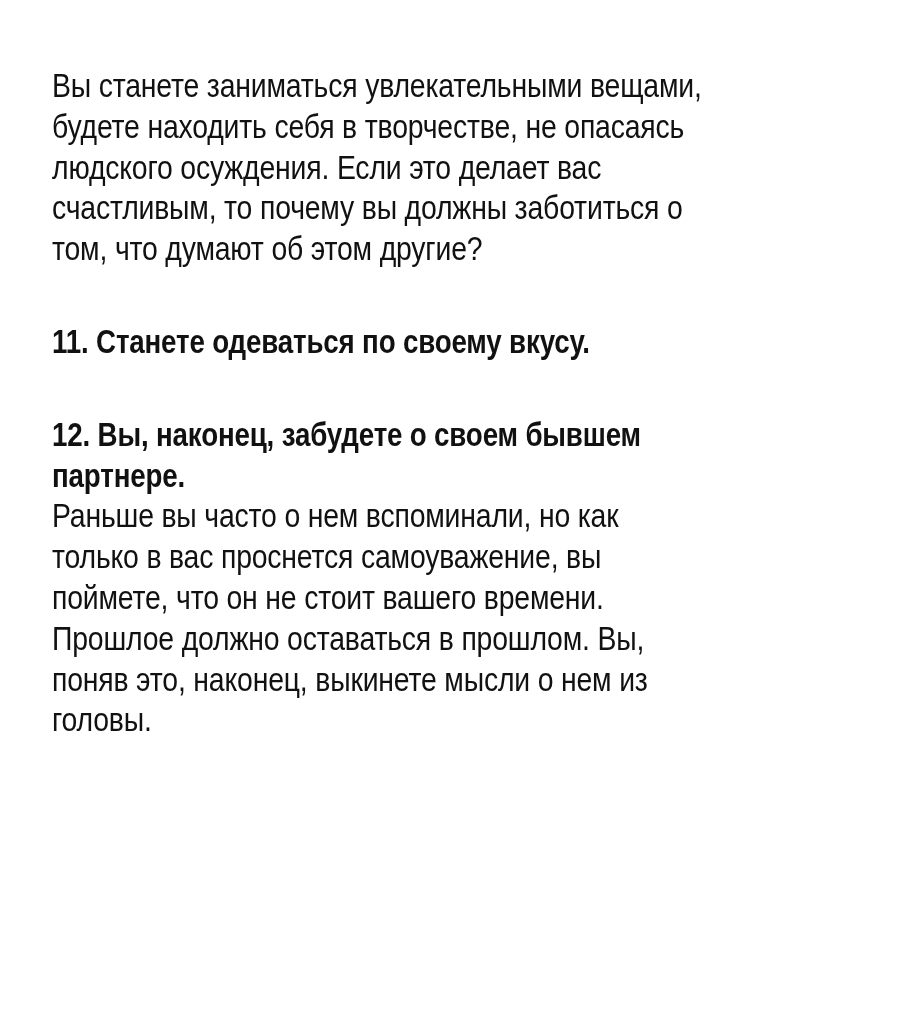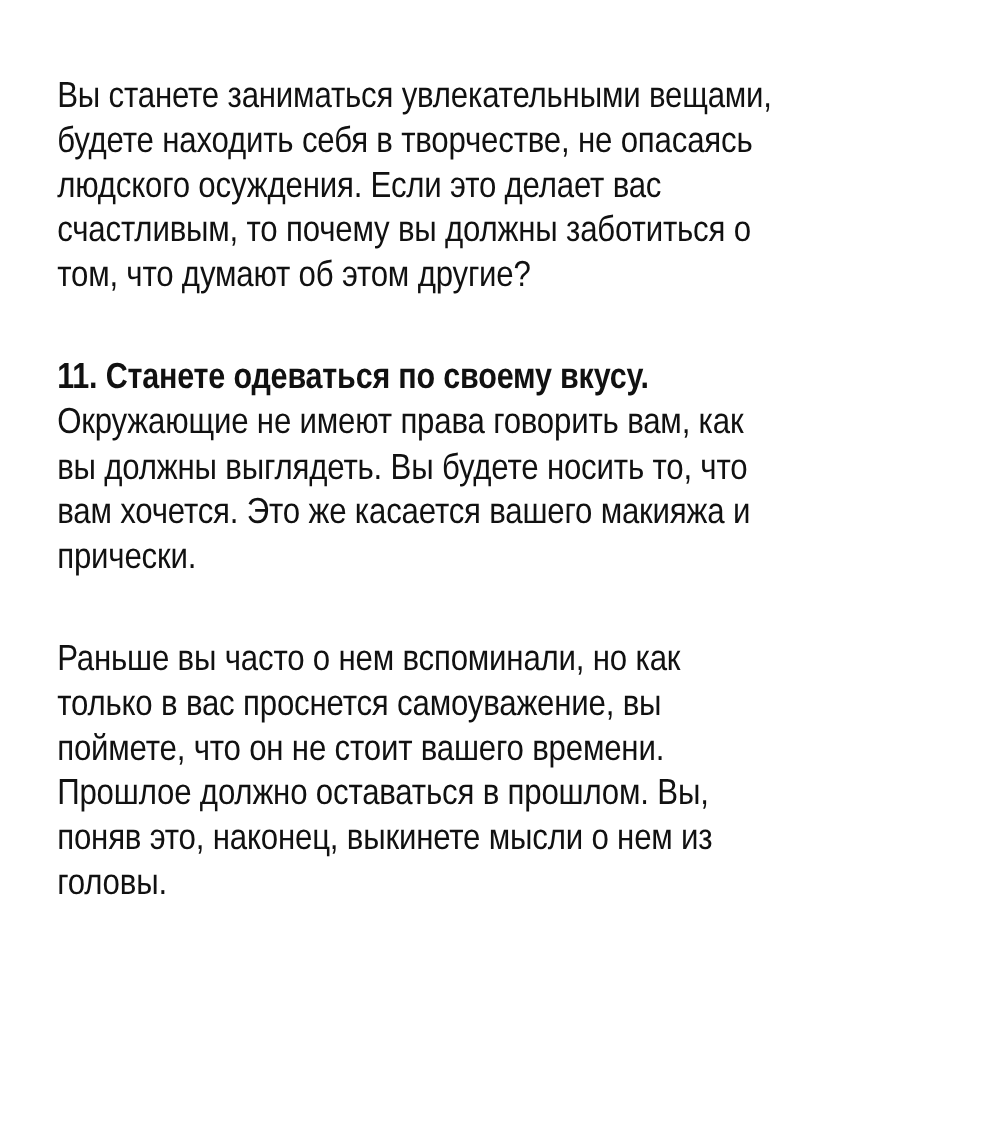--- a/index.html
+++ b/index.html
@@ -55,29 +55,27 @@
       <span class="line">людского осуждения. Если это делает вас</span>
       <span class="line">счастливым, то почему вы должны заботиться о</span>
       <span class="line">том, что думают об этом другие?</span>
     </div>
   </div>
 
   <div class="section" id="sec-11">
     <div class="heading">
       <span class="line">11. Станете одеваться по своему вкусу.</span>
     </div>
-    <div class="body-text">
-      <span class="line">Окружающие не имеют права говорить вам, как</span>
-      <span class="line">вы должны выглядеть. Вы будете носить то, что</span>
-      <span class="line">вам хочется. Это же касается вашего макияжа и</span>
-      <span class="line">прически.</span>
-    </div>
   </div>
 
   <div class="section" id="sec-12">
+    <div class="heading">
+      <span class="line">12. Вы, наконец, забудете о своем бывшем</span>
+      <span class="line">партнере.</span>
+    </div>
     <div class="body-text">
       <span class="line">Раньше вы часто о нем вспоминали, но как</span>
       <span class="line">только в вас проснется самоуважение, вы</span>
       <span class="line">поймете, что он не стоит вашего времени.</span>
       <span class="line">Прошлое должно оставаться в прошлом. Вы,</span>
       <span class="line">поняв это, наконец, выкинете мысли о нем из</span>
       <span class="line">головы.</span>
     </div>
   </div>
 

